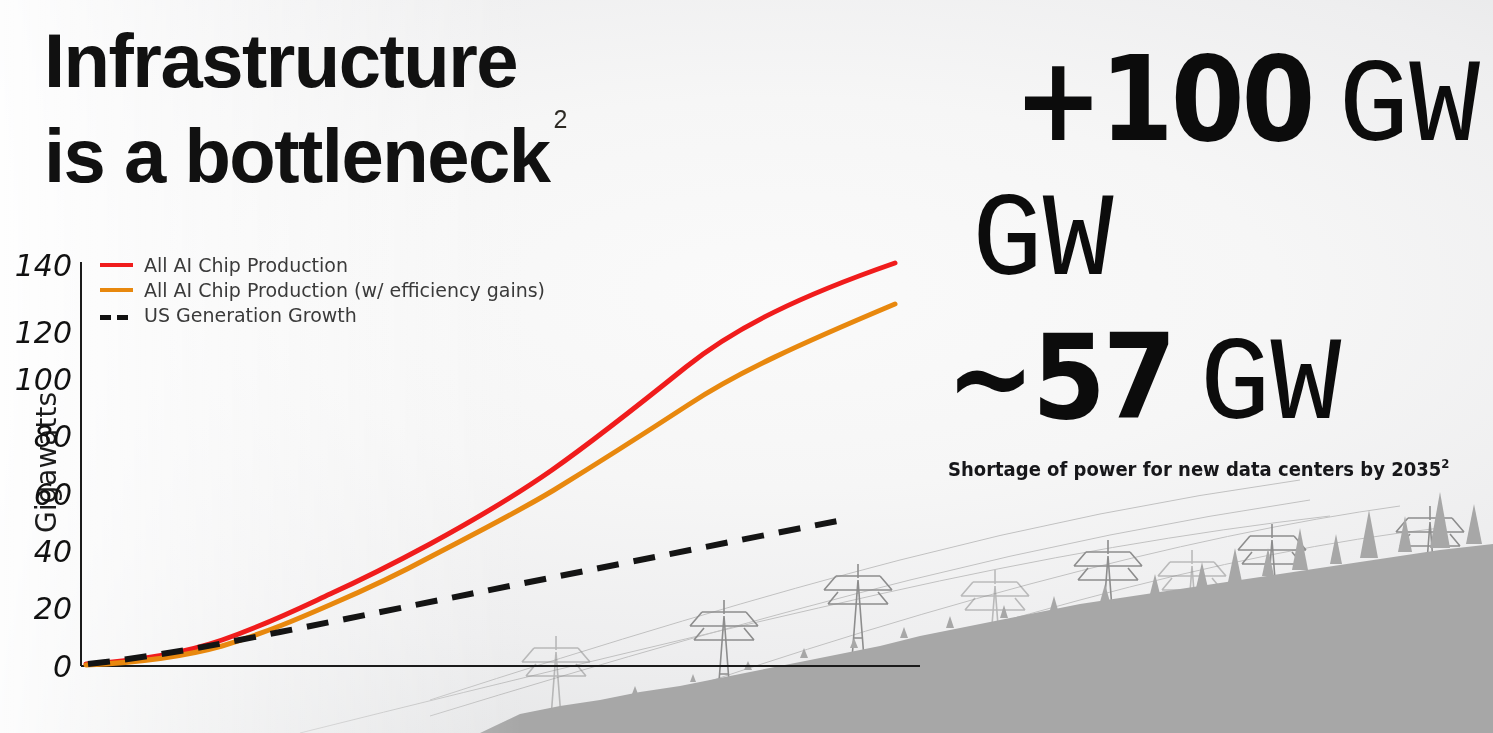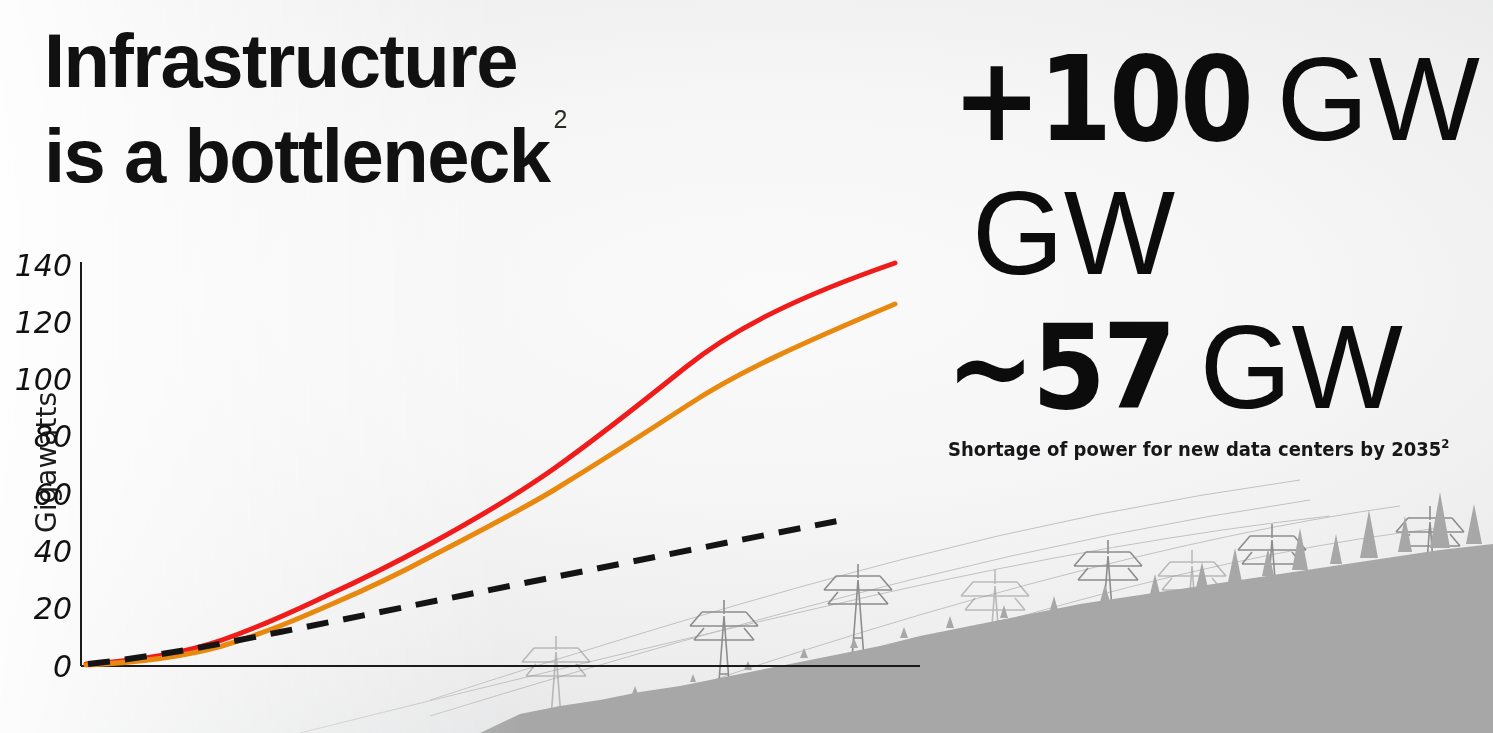--- a/index.html
+++ b/index.html
@@ -72,21 +72,21 @@
   .stat{position:relative;margin-bottom:16px;}
   .stat-value{
     display:flex;align-items:baseline;justify-content:flex-start;
     line-height:1;white-space:nowrap;
   }
   .stat-num{
     font-family:"DejaVu Sans Condensed","Liberation Sans",sans-serif;
     font-weight:bold;font-size:118px;color:#0c0c0c;letter-spacing:-3px;
   }
   .stat-unit{
-    font-family:Liberation Sans, sans-serif;
+    font-family:Liberation Mono, monospace;
     font-weight:300;font-size:118px;color:#0c0c0c;margin-left:26px;
     letter-spacing:0px;
   }
   .stat-caption{
     font-family:"DejaVu Sans Condensed","Liberation Sans",sans-serif;
     font-weight:bold;font-size:20px;color:#17171a;margin-top:10px;
   }
   .cap-sup{font-size:13px;vertical-align:super;font-weight:bold;}
   .stat-1 .stat-value{padding-left:8px;justify-content:flex-end;}
   .stat-1 .stat-caption{padding-left:68px;}
@@ -184,21 +184,21 @@
       <span>is a bottleneck</span><span class="title-sup">2</span>
     </div>
   </div>
 
   <div class="chart-wrap">
 
     <div class="y-axis-title">Gigawatts</div>
 
     <div class="ytick-col">
       <span class="ytick" style="top:29px">140</span>
-      <span class="ytick" style="top:86px">120</span>
+      <span class="ytick" style="top:96px">120</span>
       <span class="ytick" style="top:143px">100</span>
       <span class="ytick" style="top:200px">80</span>
       <span class="ytick" style="top:258px">60</span>
       <span class="ytick" style="top:315px">40</span>
       <span class="ytick" style="top:372px">20</span>
       <span class="ytick" style="top:430px">0</span>
     </div>
 
     <svg style="position:absolute;left:0;top:0;width:960px;height:480px;overflow:visible" viewBox="0 0 960 480" preserveAspectRatio="none">
 
@@ -210,20 +210,34 @@
                C596,203 640,168 686,131 C736,91 800,60 895,27"></path>
 
       <path fill="none" stroke="#e8880e" stroke-width="5" stroke-linecap="round" stroke-linejoin="round" d="M86,429 C150,426 190,419 222,410 C268,396 300,382 332,368
                C374,350 406,334 432,320 C476,297 514,278 554,254
                C598,227 642,199 688,169 C738,136 800,108 895,68"></path>
 
       <path fill="none" stroke="#141414" stroke-width="6" stroke-linecap="butt" stroke-dasharray="22 15" d="M88,428 C160,420 220,408 280,396 C346,383 410,370 470,358
                C534,345 600,332 660,320 C720,308 780,296 838,285"></path>
     </svg>
 
+    <div class="legend">
+      <div class="legend-row">
+        <span class="legend-swatch" style="background:#f01c1c"></span>
+        <span class="legend-label">All AI Chip Production</span>
+      </div>
+      <div class="legend-row">
+        <span class="legend-swatch" style="background:#e8880e"></span>
+        <span class="legend-label">All AI Chip Production (w/ efficiency gains)</span>
+      </div>
+      <div class="legend-row">
+        <span class="legend-swatch dashed"></span>
+        <span class="legend-label">US Generation Growth</span>
+      </div>
+    </div>
 
     <div class="xticks">
       
       
       
       
       
       
       
     </div>

